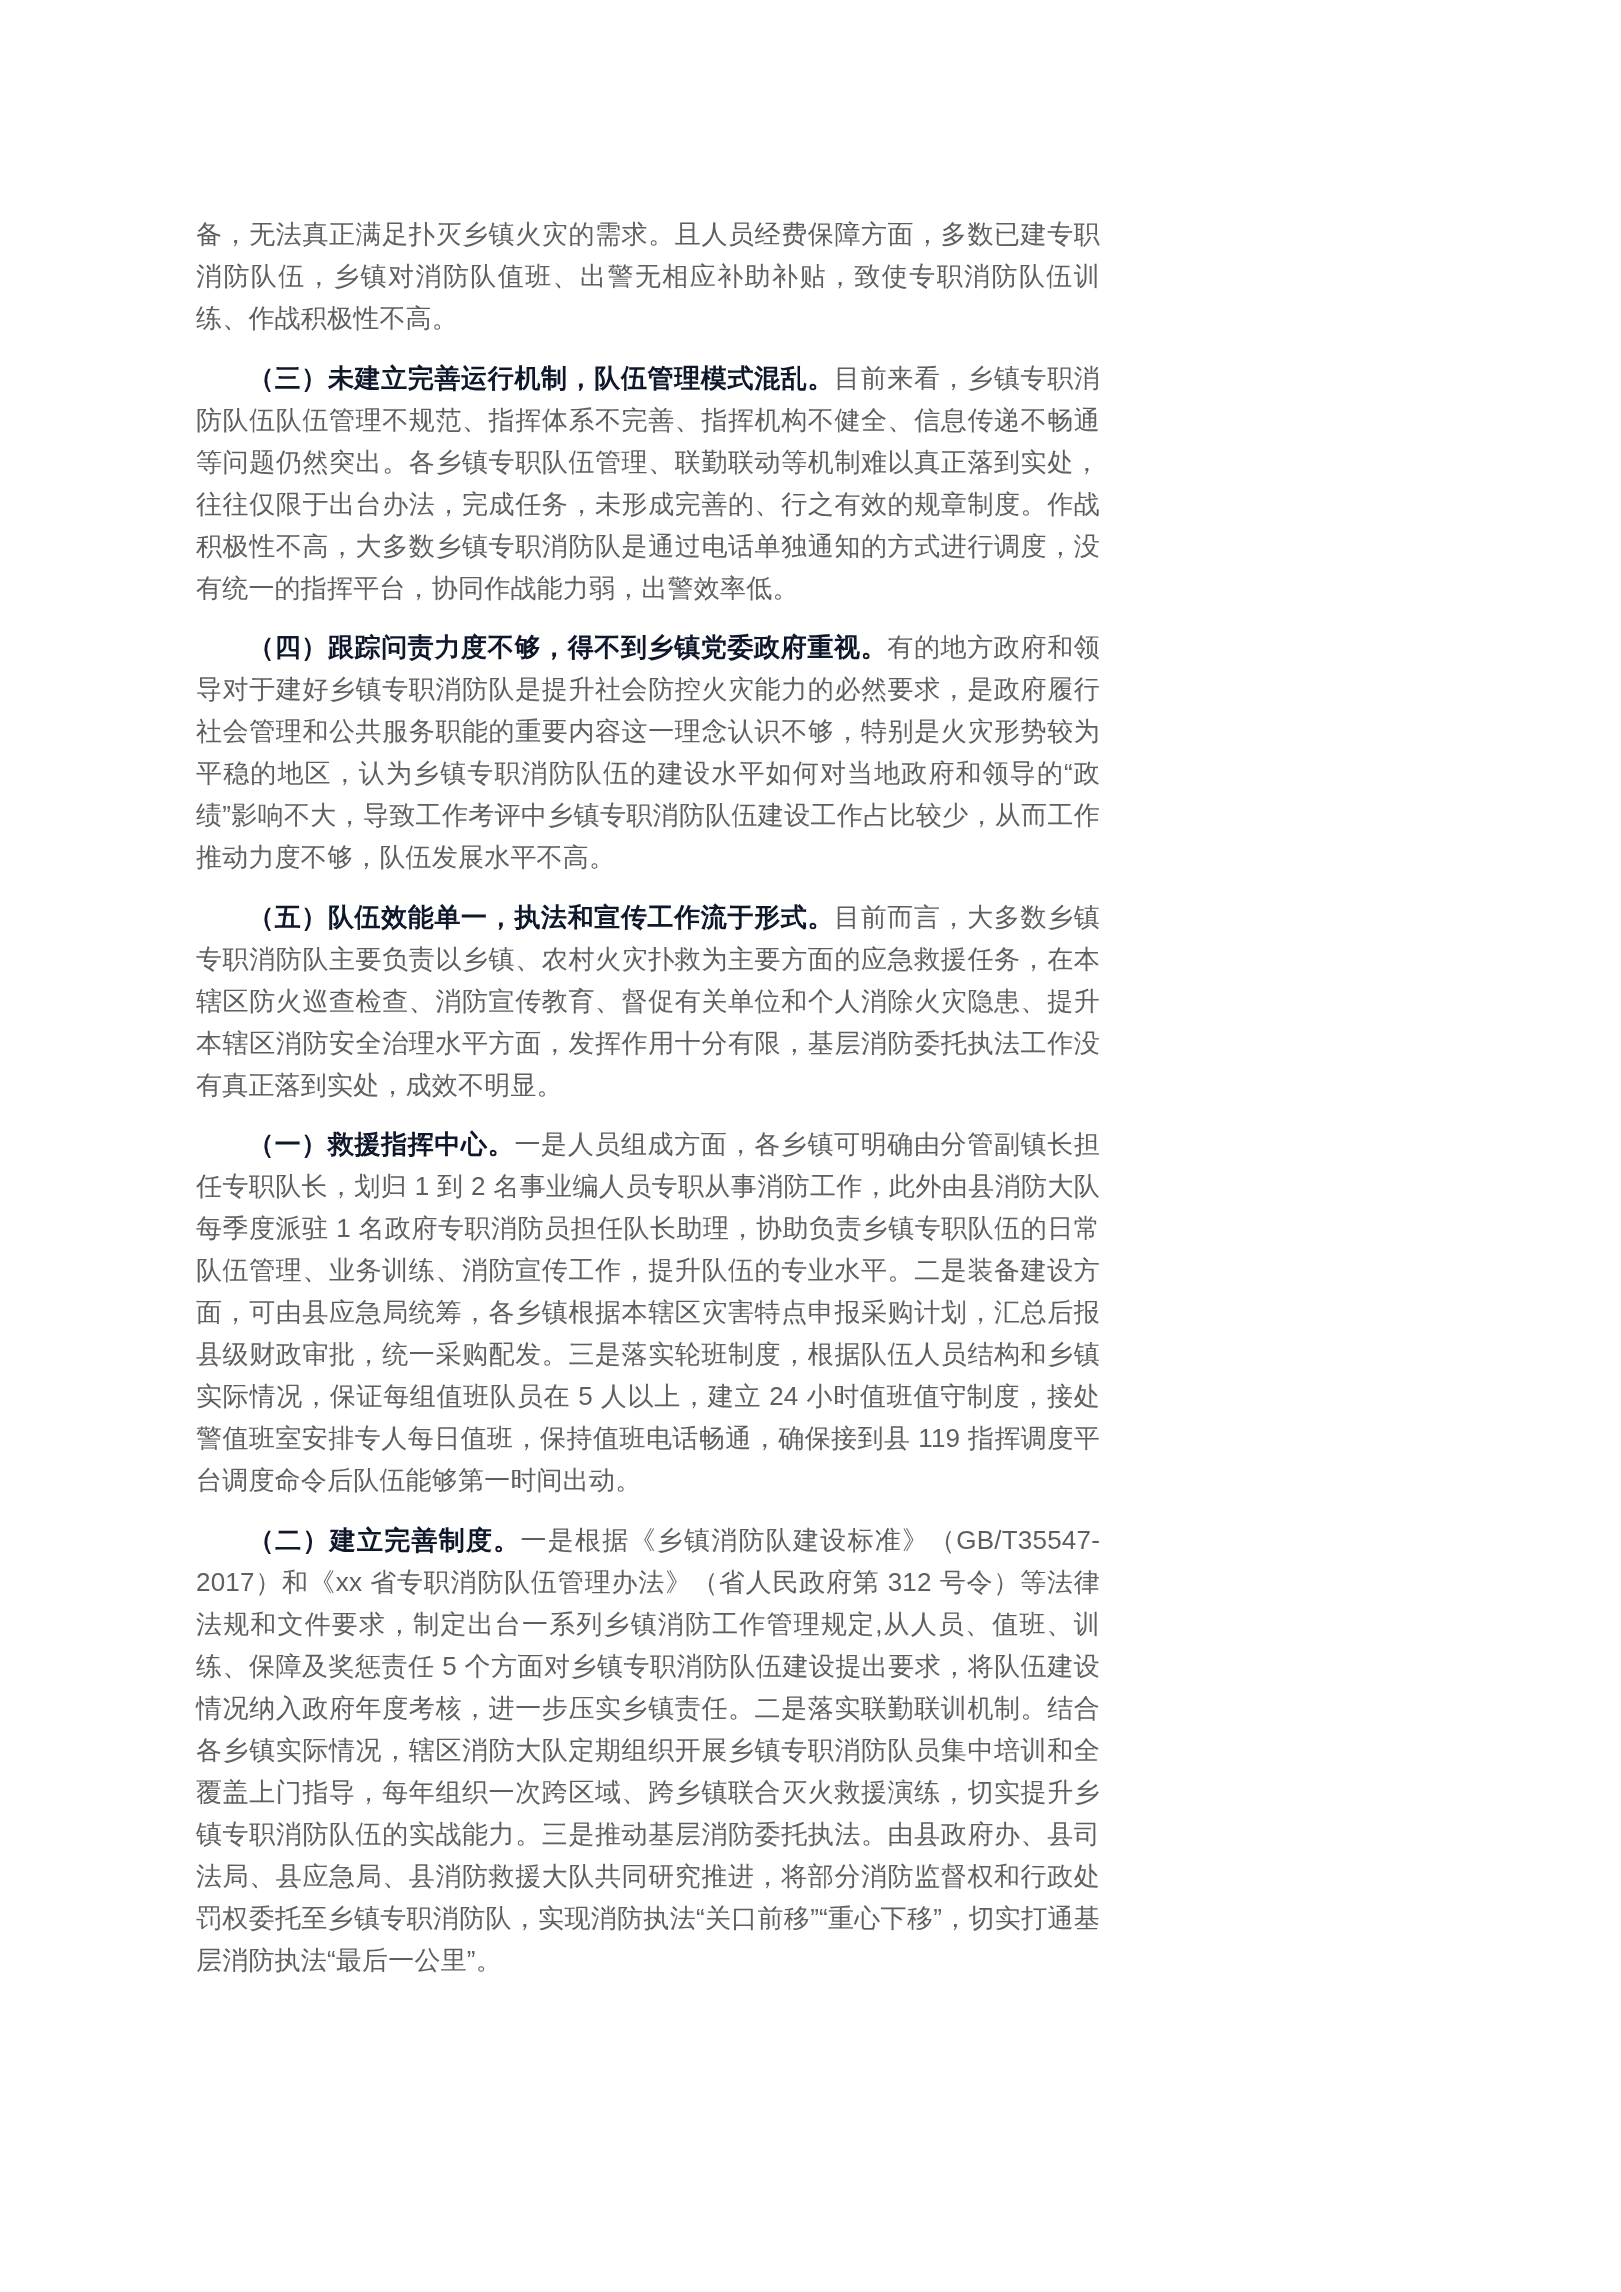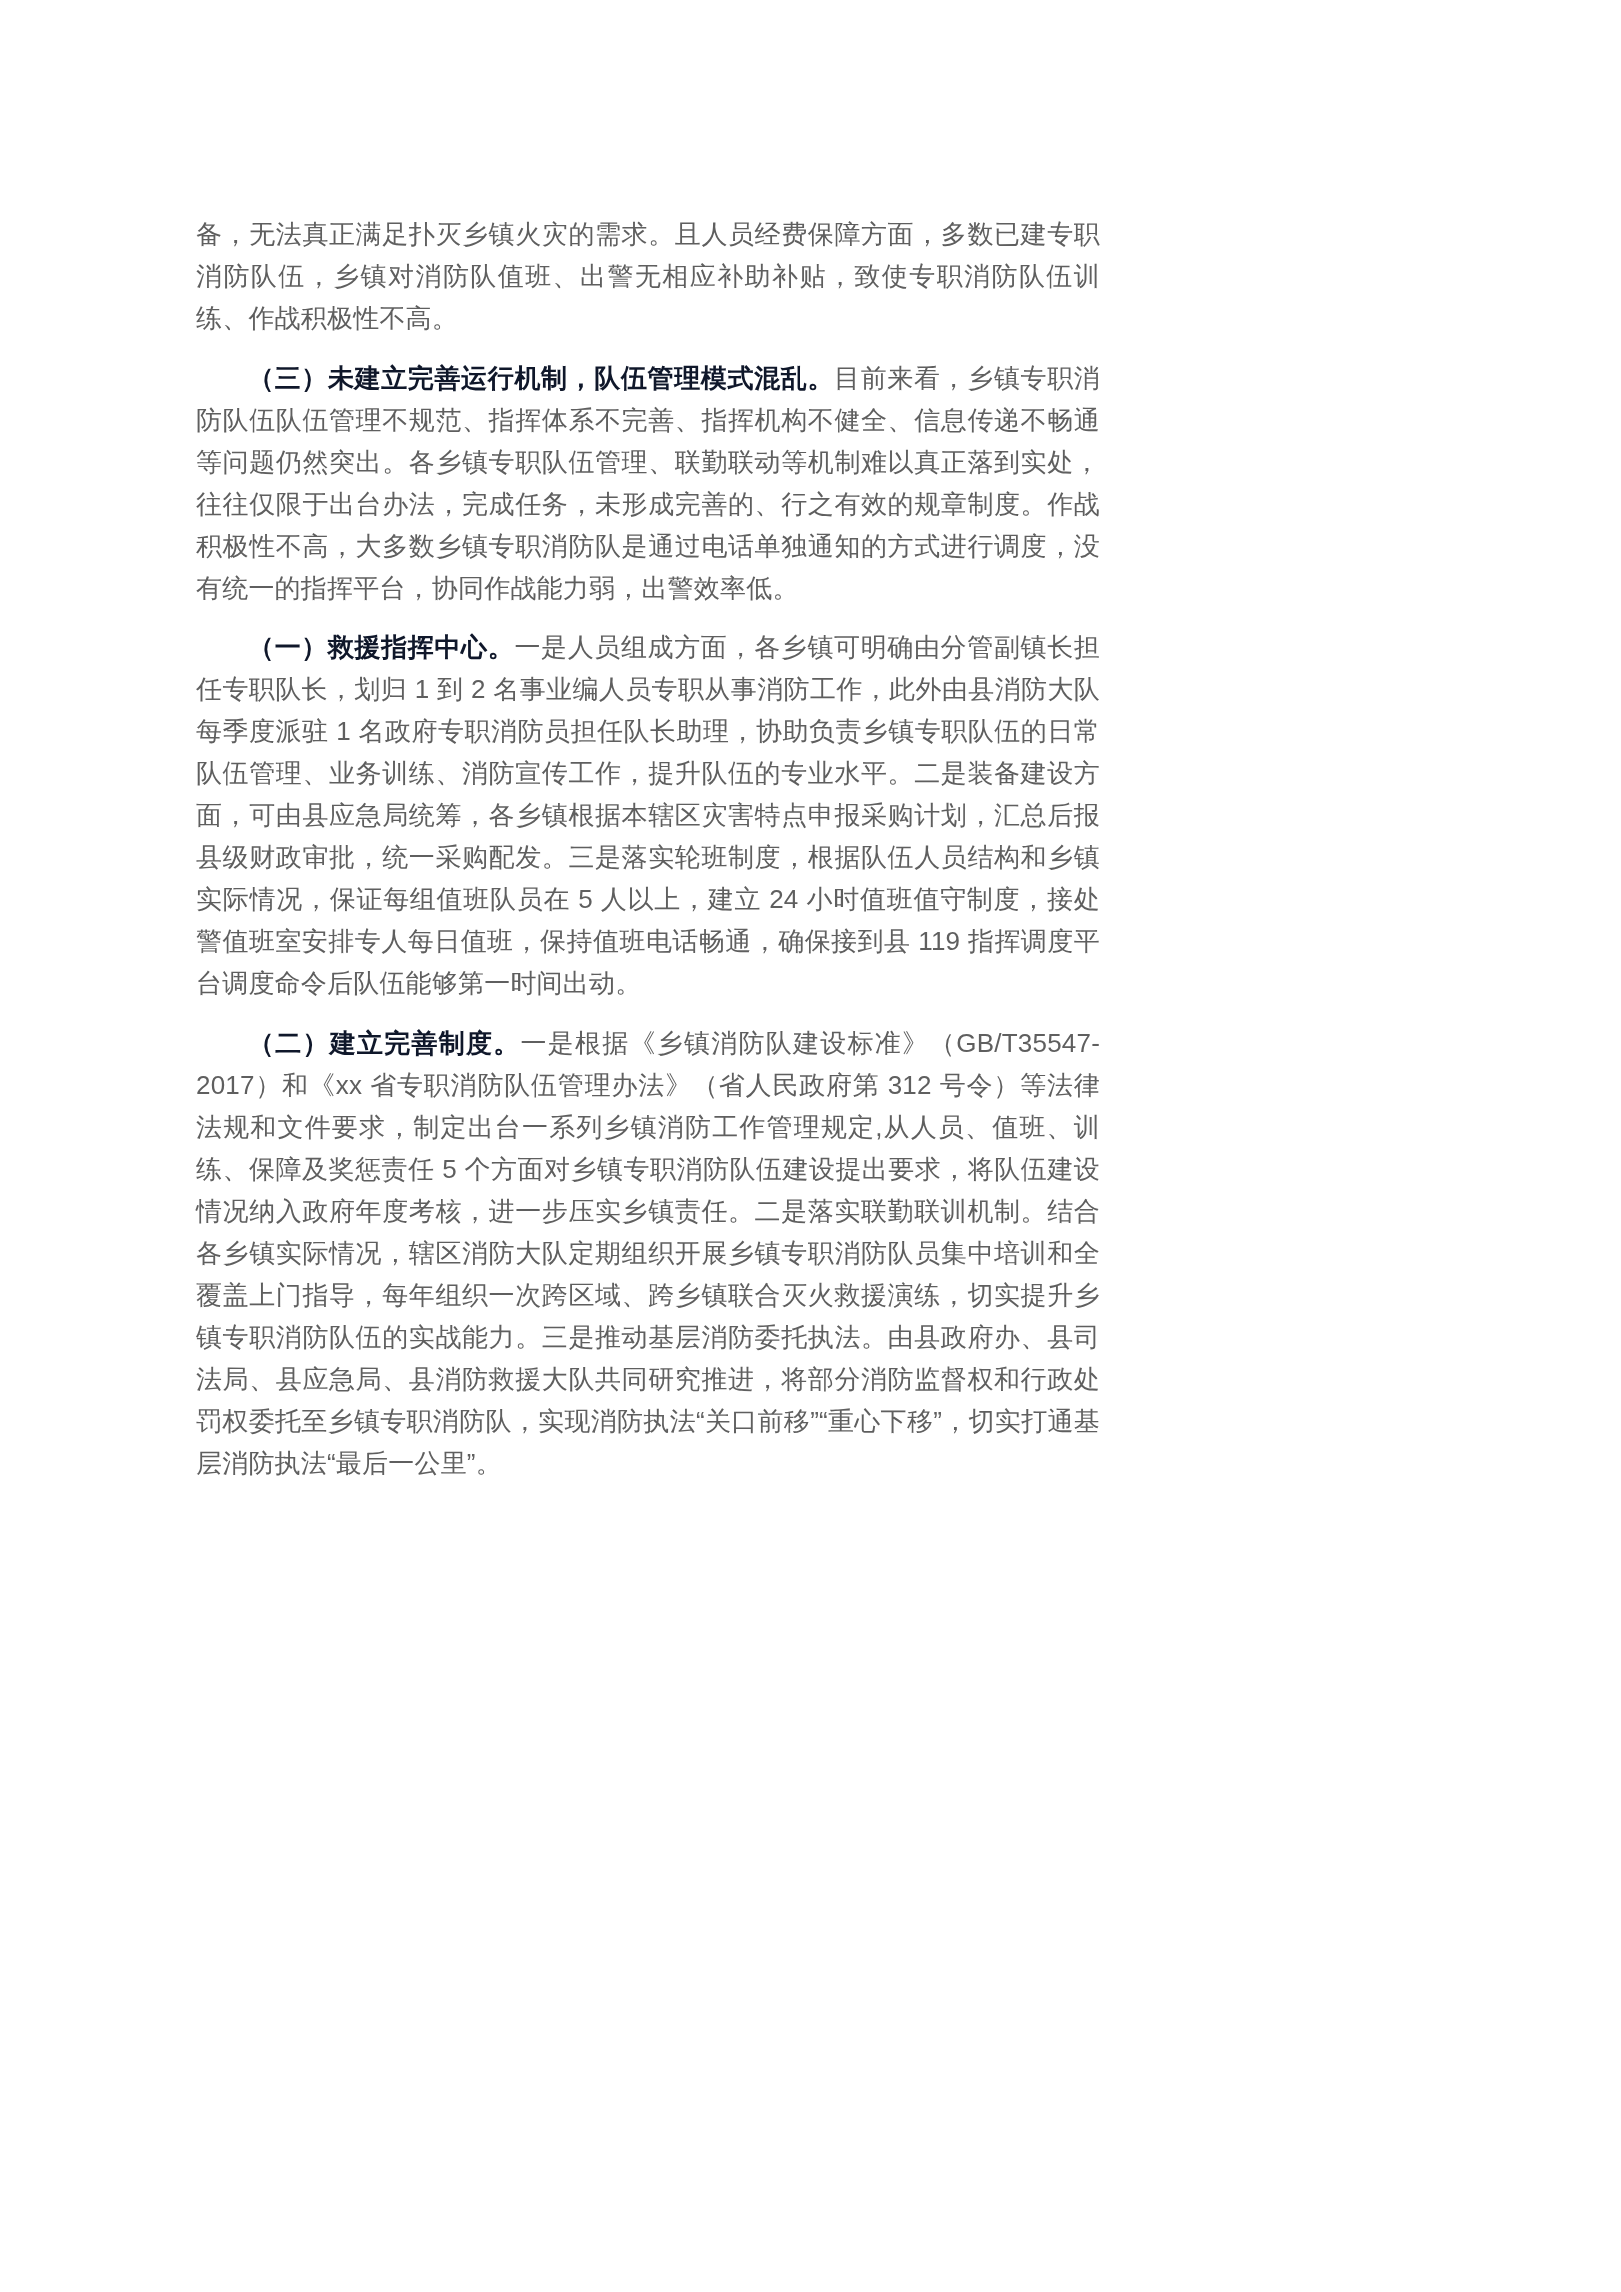--- a/index.html
+++ b/index.html
@@ -43,21 +43,23 @@
 </style>
 </head>
 <body>
 
 <div class="page">
 
   <p class="para cont"><span>备，无法真正满足扑灭乡镇火灾的需求。且人员经费保障方面，多数已建专职消防队伍，乡镇对消防队值班、出警无相应补助补贴，致使专职消防队伍训练、作战积极性不高。</span></p>
 
   <p class="para"><span class="lead">（三）未建立完善运行机制，队伍管理模式混乱。</span><span>目前来看，乡镇专职消防队伍队伍管理不规范、指挥体系不完善、指挥机构不健全、信息传递不畅通等问题仍然突出。各乡镇专职队伍管理、联勤联动等机制难以真正落到实处，往往仅限于出台办法，完成任务，未形成完善的、行之有效的规章制度。作战积极性不高，大多数乡镇专职消防队是通过电话单独通知的方式进行调度，没有统一的指挥平台，协同作战能力弱，出警效率低。</span></p>
 
+  <p class="para"><span class="lead">（四）跟踪问责力度不够，得不到乡镇党委政府重视。</span><span>有的地方政府和领导对于建好乡镇专职消防队是提升社会防控火灾能力的必然要求，是政府履行社会管理和公共服务职能的重要内容这一理念认识不够，特别是火灾形势较为平稳的地区，认为乡镇专职消防队伍的建设水平如何对当地政府和领导的“政绩”影响不大，导致工作考评中乡镇专职消防队伍建设工作占比较少，从而工作推动力度不够，队伍发展水平不高。</span></p>
 
+  <p class="para"><span class="lead">（五）队伍效能单一，执法和宣传工作流于形式。</span><span>目前而言，大多数乡镇专职消防队主要负责以乡镇、农村火灾扑救为主要方面的应急救援任务，在本辖区防火巡查检查、消防宣传教育、督促有关单位和个人消除火灾隐患、提升本辖区消防安全治理水平方面，发挥作用十分有限，基层消防委托执法工作没有真正落到实处，成效不明显。</span></p>
 
 
   <p class="para"><span class="lead">（一）救援指挥中心。</span><span>一是人员组成方面，各乡镇可明确由分管副镇长担任专职队长，划归 1 到 2 名事业编人员专职从事消防工作，此外由县消防大队每季度派驻 1 名政府专职消防员担任队长助理，协助负责乡镇专职队伍的日常队伍管理、业务训练、消防宣传工作，提升队伍的专业水平。二是装备建设方面，可由县应急局统筹，各乡镇根据本辖区灾害特点申报采购计划，汇总后报县级财政审批，统一采购配发。三是落实轮班制度，根据队伍人员结构和乡镇实际情况，保证每组值班队员在 5 人以上，建立 24 小时值班值守制度，接处警值班室安排专人每日值班，保持值班电话畅通，确保接到县 119 指挥调度平台调度命令后队伍能够第一时间出动。</span></p>
 
   <p class="para"><span class="lead">（二）建立完善制度。</span><span>一是根据《乡镇消防队建设标准》（GB/T35547-2017）和《xx 省专职消防队伍管理办法》（省人民政府第 312 号令）等法律法规和文件要求，制定出台一系列乡镇消防工作管理规定,从人员、值班、训练、保障及奖惩责任 5 个方面对乡镇专职消防队伍建设提出要求，将队伍建设情况纳入政府年度考核，进一步压实乡镇责任。二是落实联勤联训机制。结合各乡镇实际情况，辖区消防大队定期组织开展乡镇专职消防队员集中培训和全覆盖上门指导，每年组织一次跨区域、跨乡镇联合灭火救援演练，切实提升乡镇专职消防队伍的实战能力。三是推动基层消防委托执法。由县政府办、县司法局、县应急局、县消防救援大队共同研究推进，将部分消防监督权和行政处罚权委托至乡镇专职消防队，实现消防执法“关口前移”“重心下移”，切实打通基层消防执法“最后一公里”。</span></p>
 
 
 </div>
 
 

